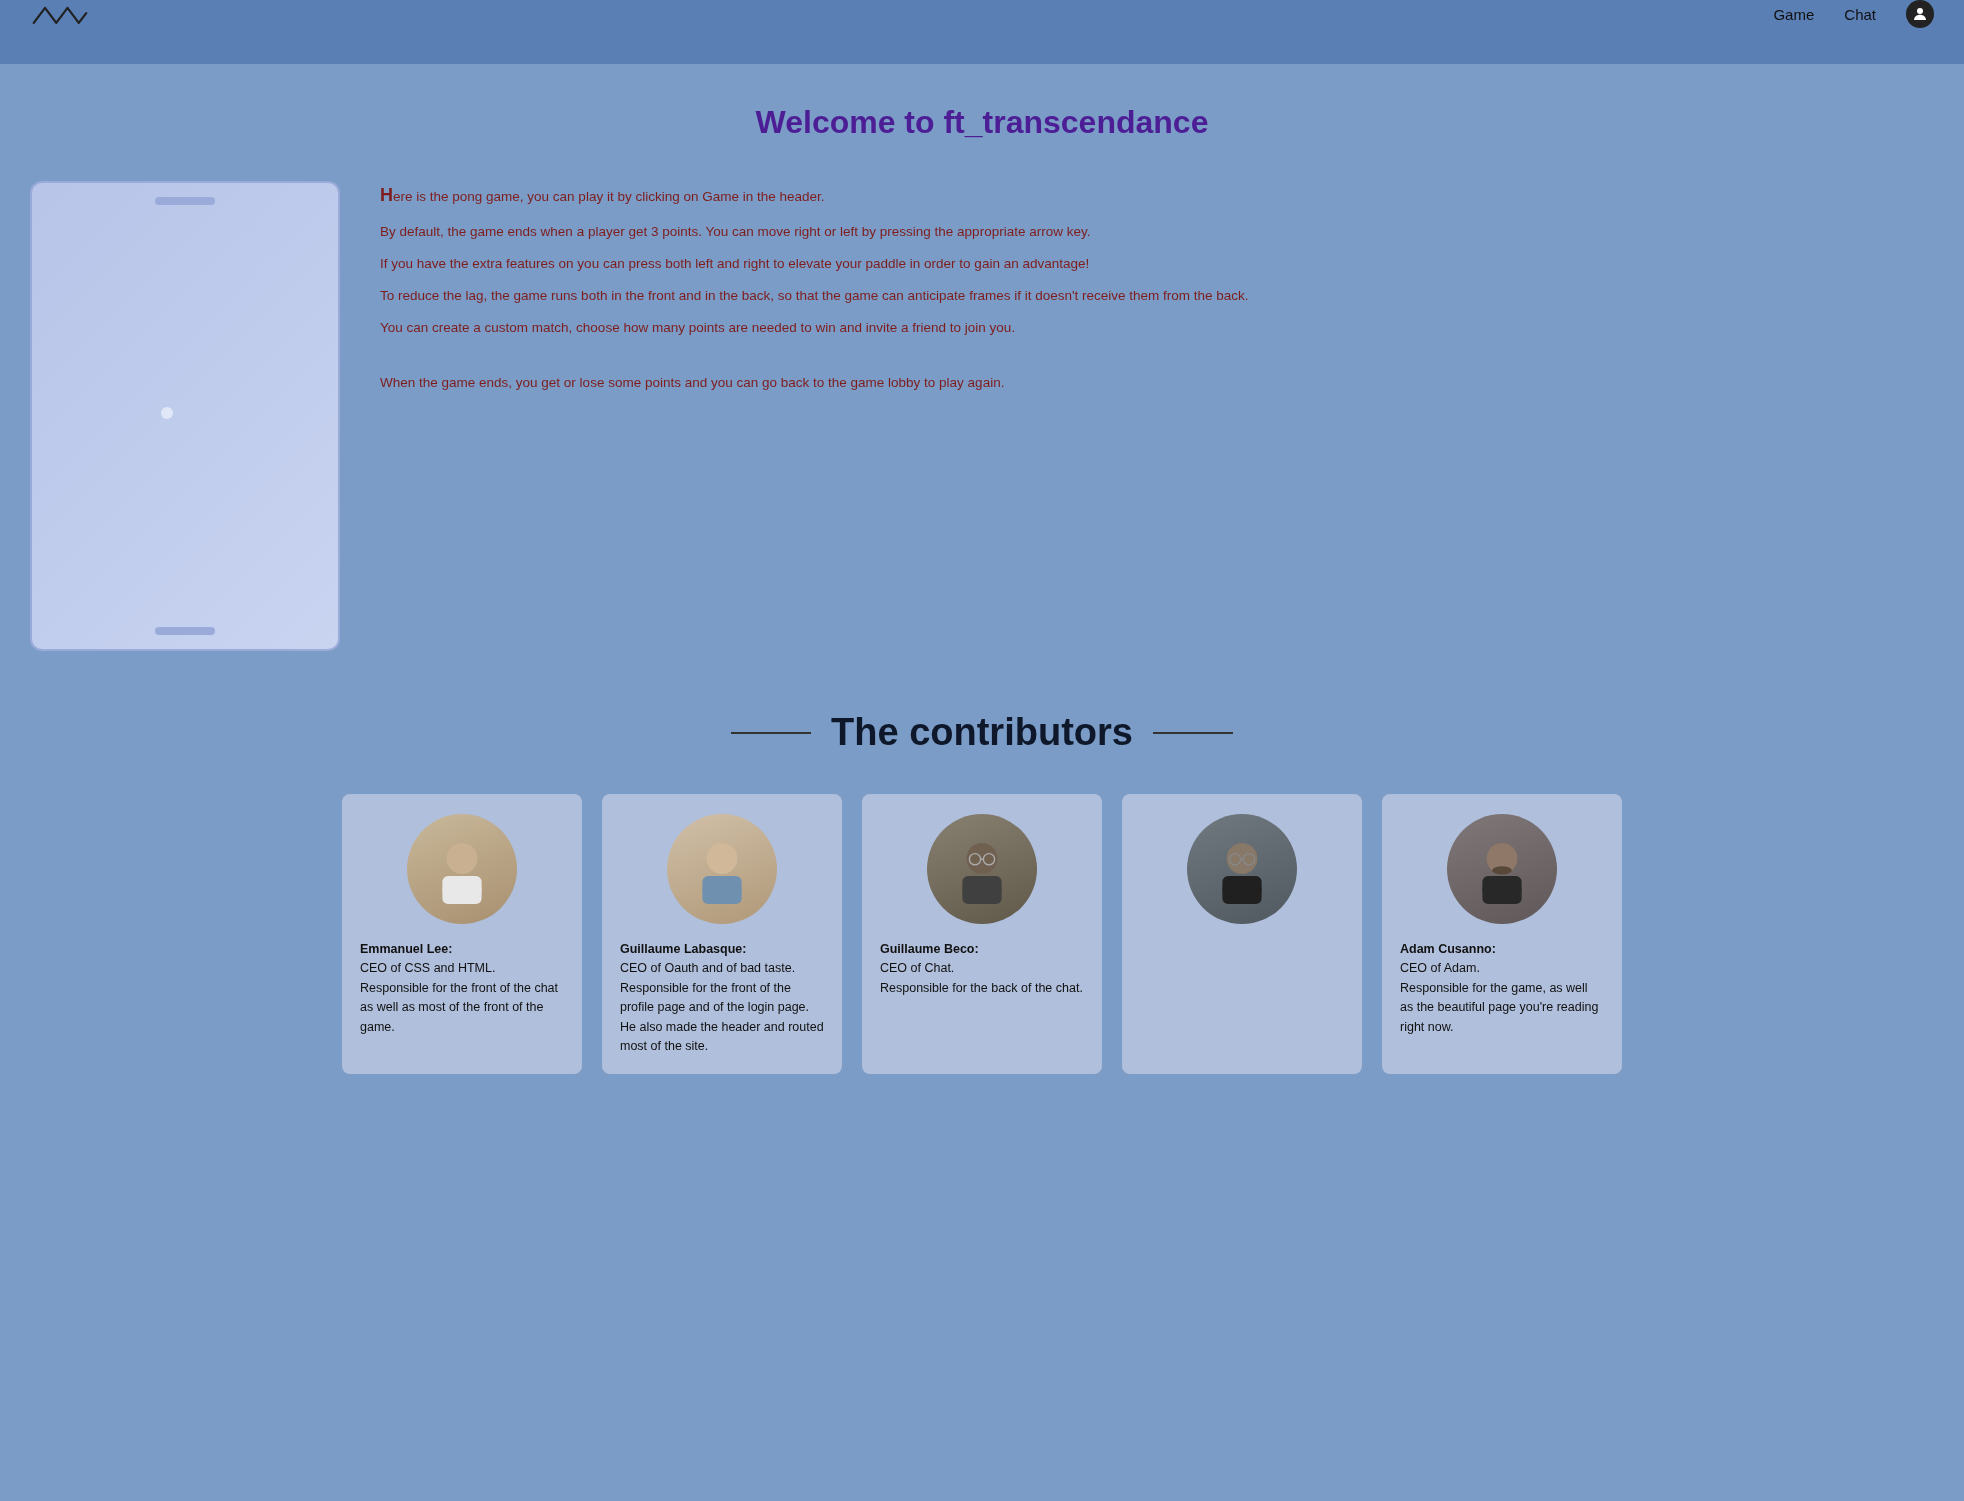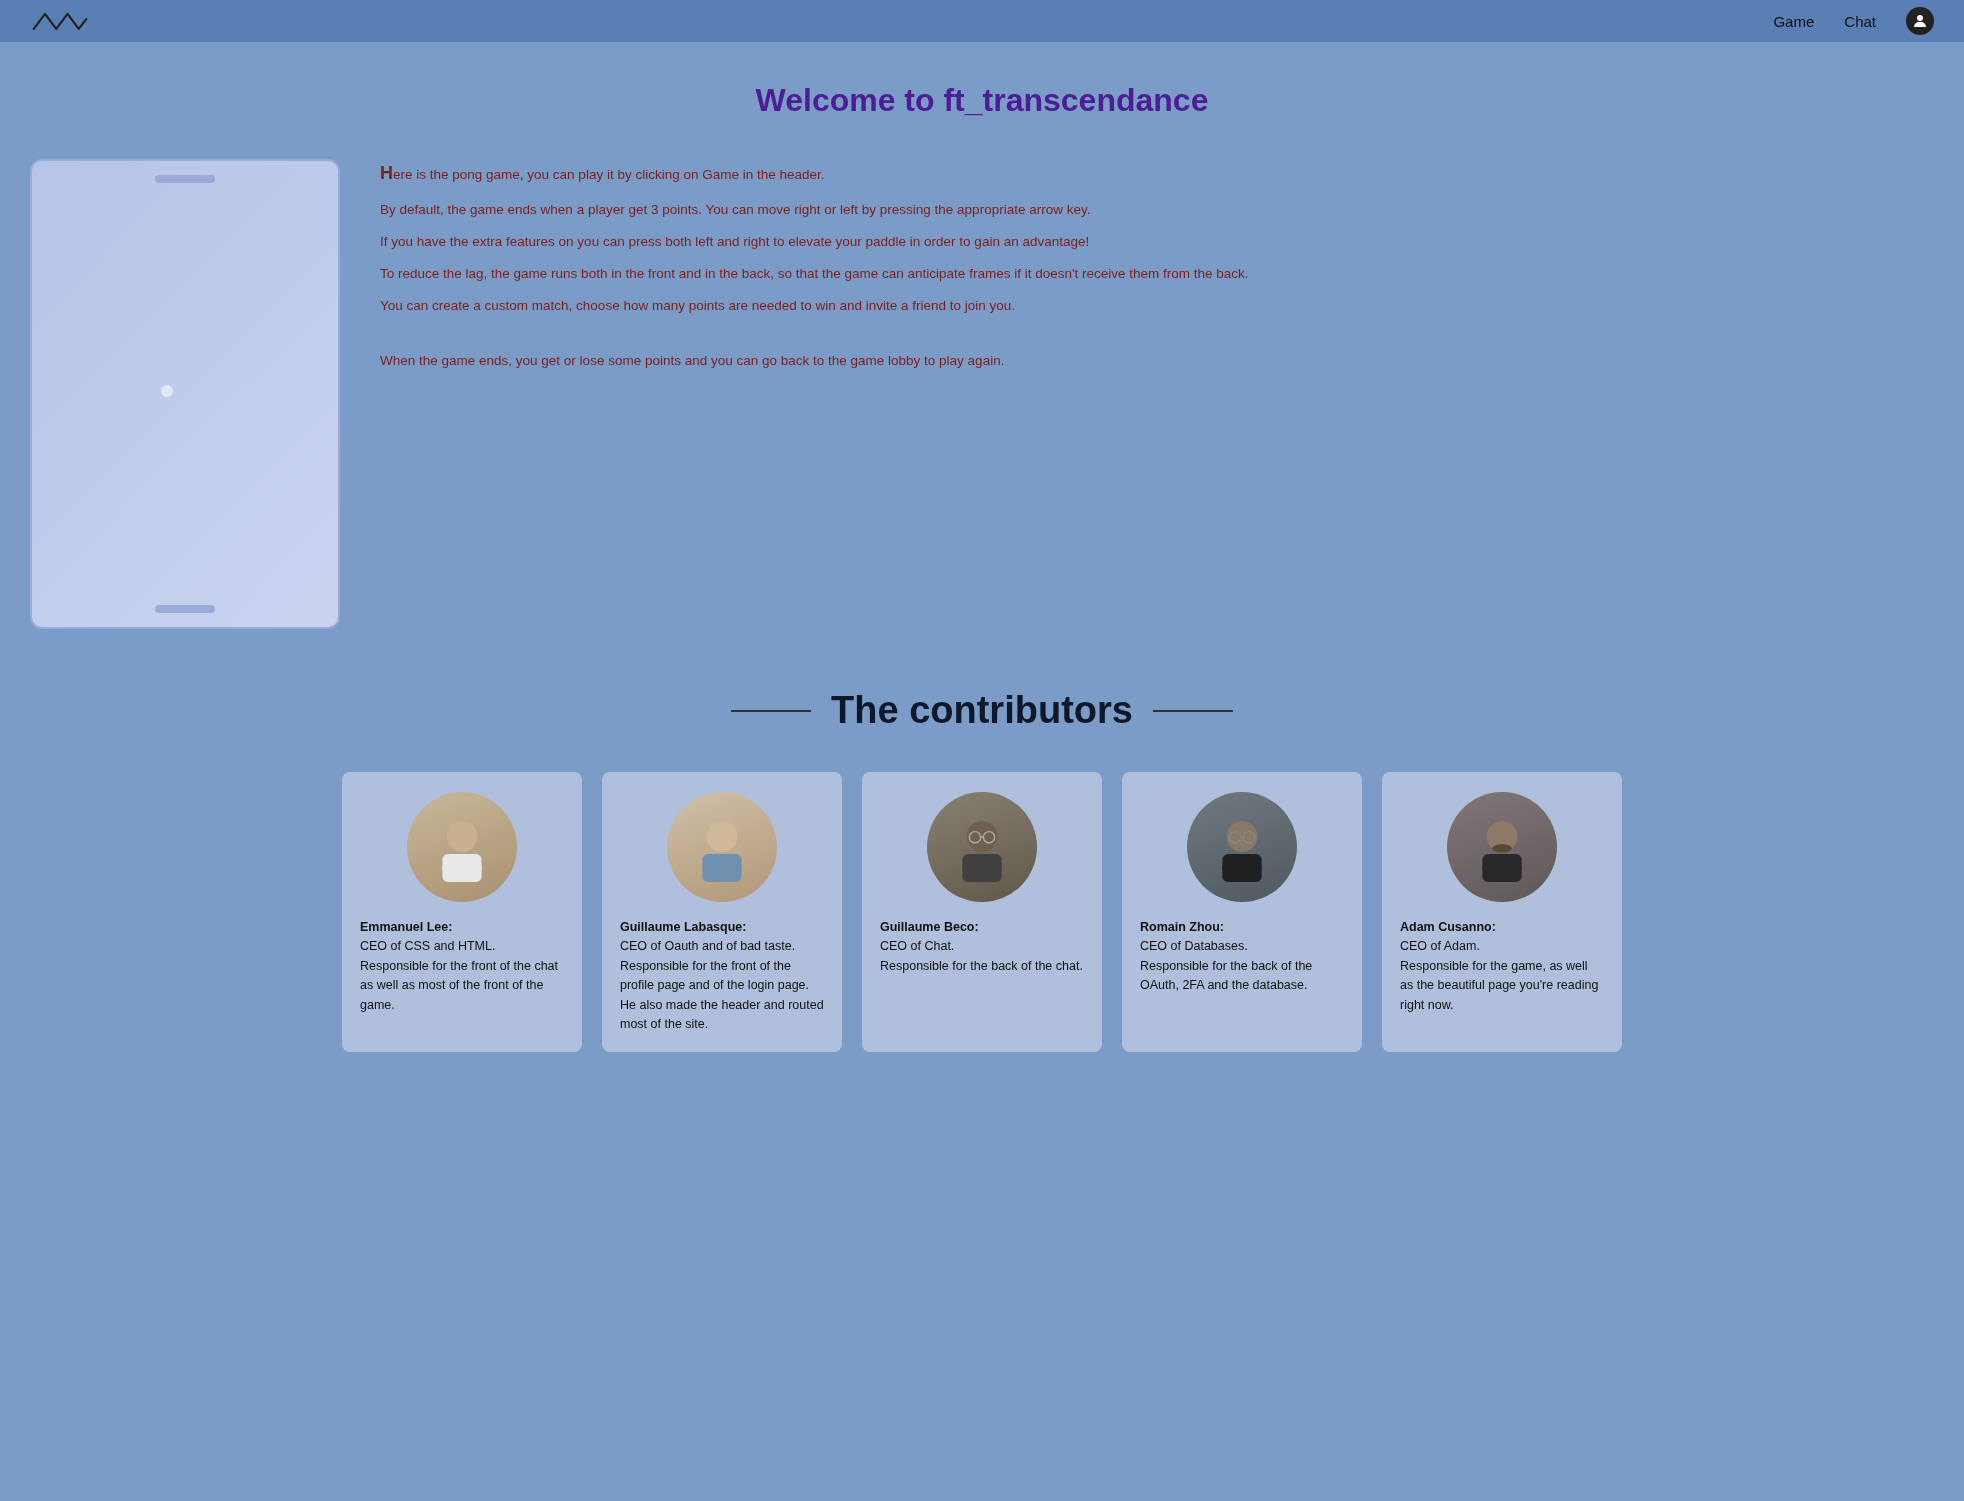--- a/index.html
+++ b/index.html
@@ -7,24 +7,24 @@
     body {
       font-family: Arial, sans-serif;
       background-color: #7a9cc6;
       min-height: 100vh;
     }
 
     
     header {
       background-color: #5a7fb5;
       display: flex;
-      align-items: center;
+      align-items: flex-start;
       justify-content: space-between;
       padding: 0 30px;
-      height: 42px;
+      height: 64px;
       position: relative;
     }
 
     .header-logo {
       display: flex;
       align-items: center;
     }
 
     .logo-shape {
       width: 60px;
@@ -333,25 +333,20 @@
           <svg viewBox="0 0 100 100" class="person-svg" xmlns="http://www.w3.org/2000/svg">
             <circle cx="50" cy="35" r="22" fill="#887868"></circle>
             <ellipse cx="50" cy="80" rx="28" ry="20" fill="#202020"></ellipse>
             <rect x="22" y="60" width="56" height="40" rx="8" fill="#202020"></rect>
 
             <circle cx="40" cy="36" r="8" fill="none" stroke="#888" stroke-width="2"></circle>
             <circle cx="60" cy="36" r="8" fill="none" stroke="#888" stroke-width="2"></circle>
             <line x1="48" y1="36" x2="52" y2="36" stroke="#888" stroke-width="2"></line>
           </svg>
         </div>
-        <div class="contributor-info">
-          <strong>Romain Zhou:</strong><br>
-          <span>CEO of Databases.</span><br>
-          <span>Responsible for the back of the OAuth, 2FA and the database.</span>
-        </div>
       </div>
 
       <div class="contributor-card">
         <div class="contributor-avatar avatar-adam">
           <svg viewBox="0 0 100 100" class="person-svg" xmlns="http://www.w3.org/2000/svg">
             <circle cx="50" cy="35" r="22" fill="#907868"></circle>
             <ellipse cx="50" cy="80" rx="28" ry="20" fill="#282828"></ellipse>
             <rect x="22" y="60" width="56" height="40" rx="8" fill="#282828"></rect>
 
             <ellipse cx="50" cy="52" rx="14" ry="6" fill="#584838"></ellipse>

